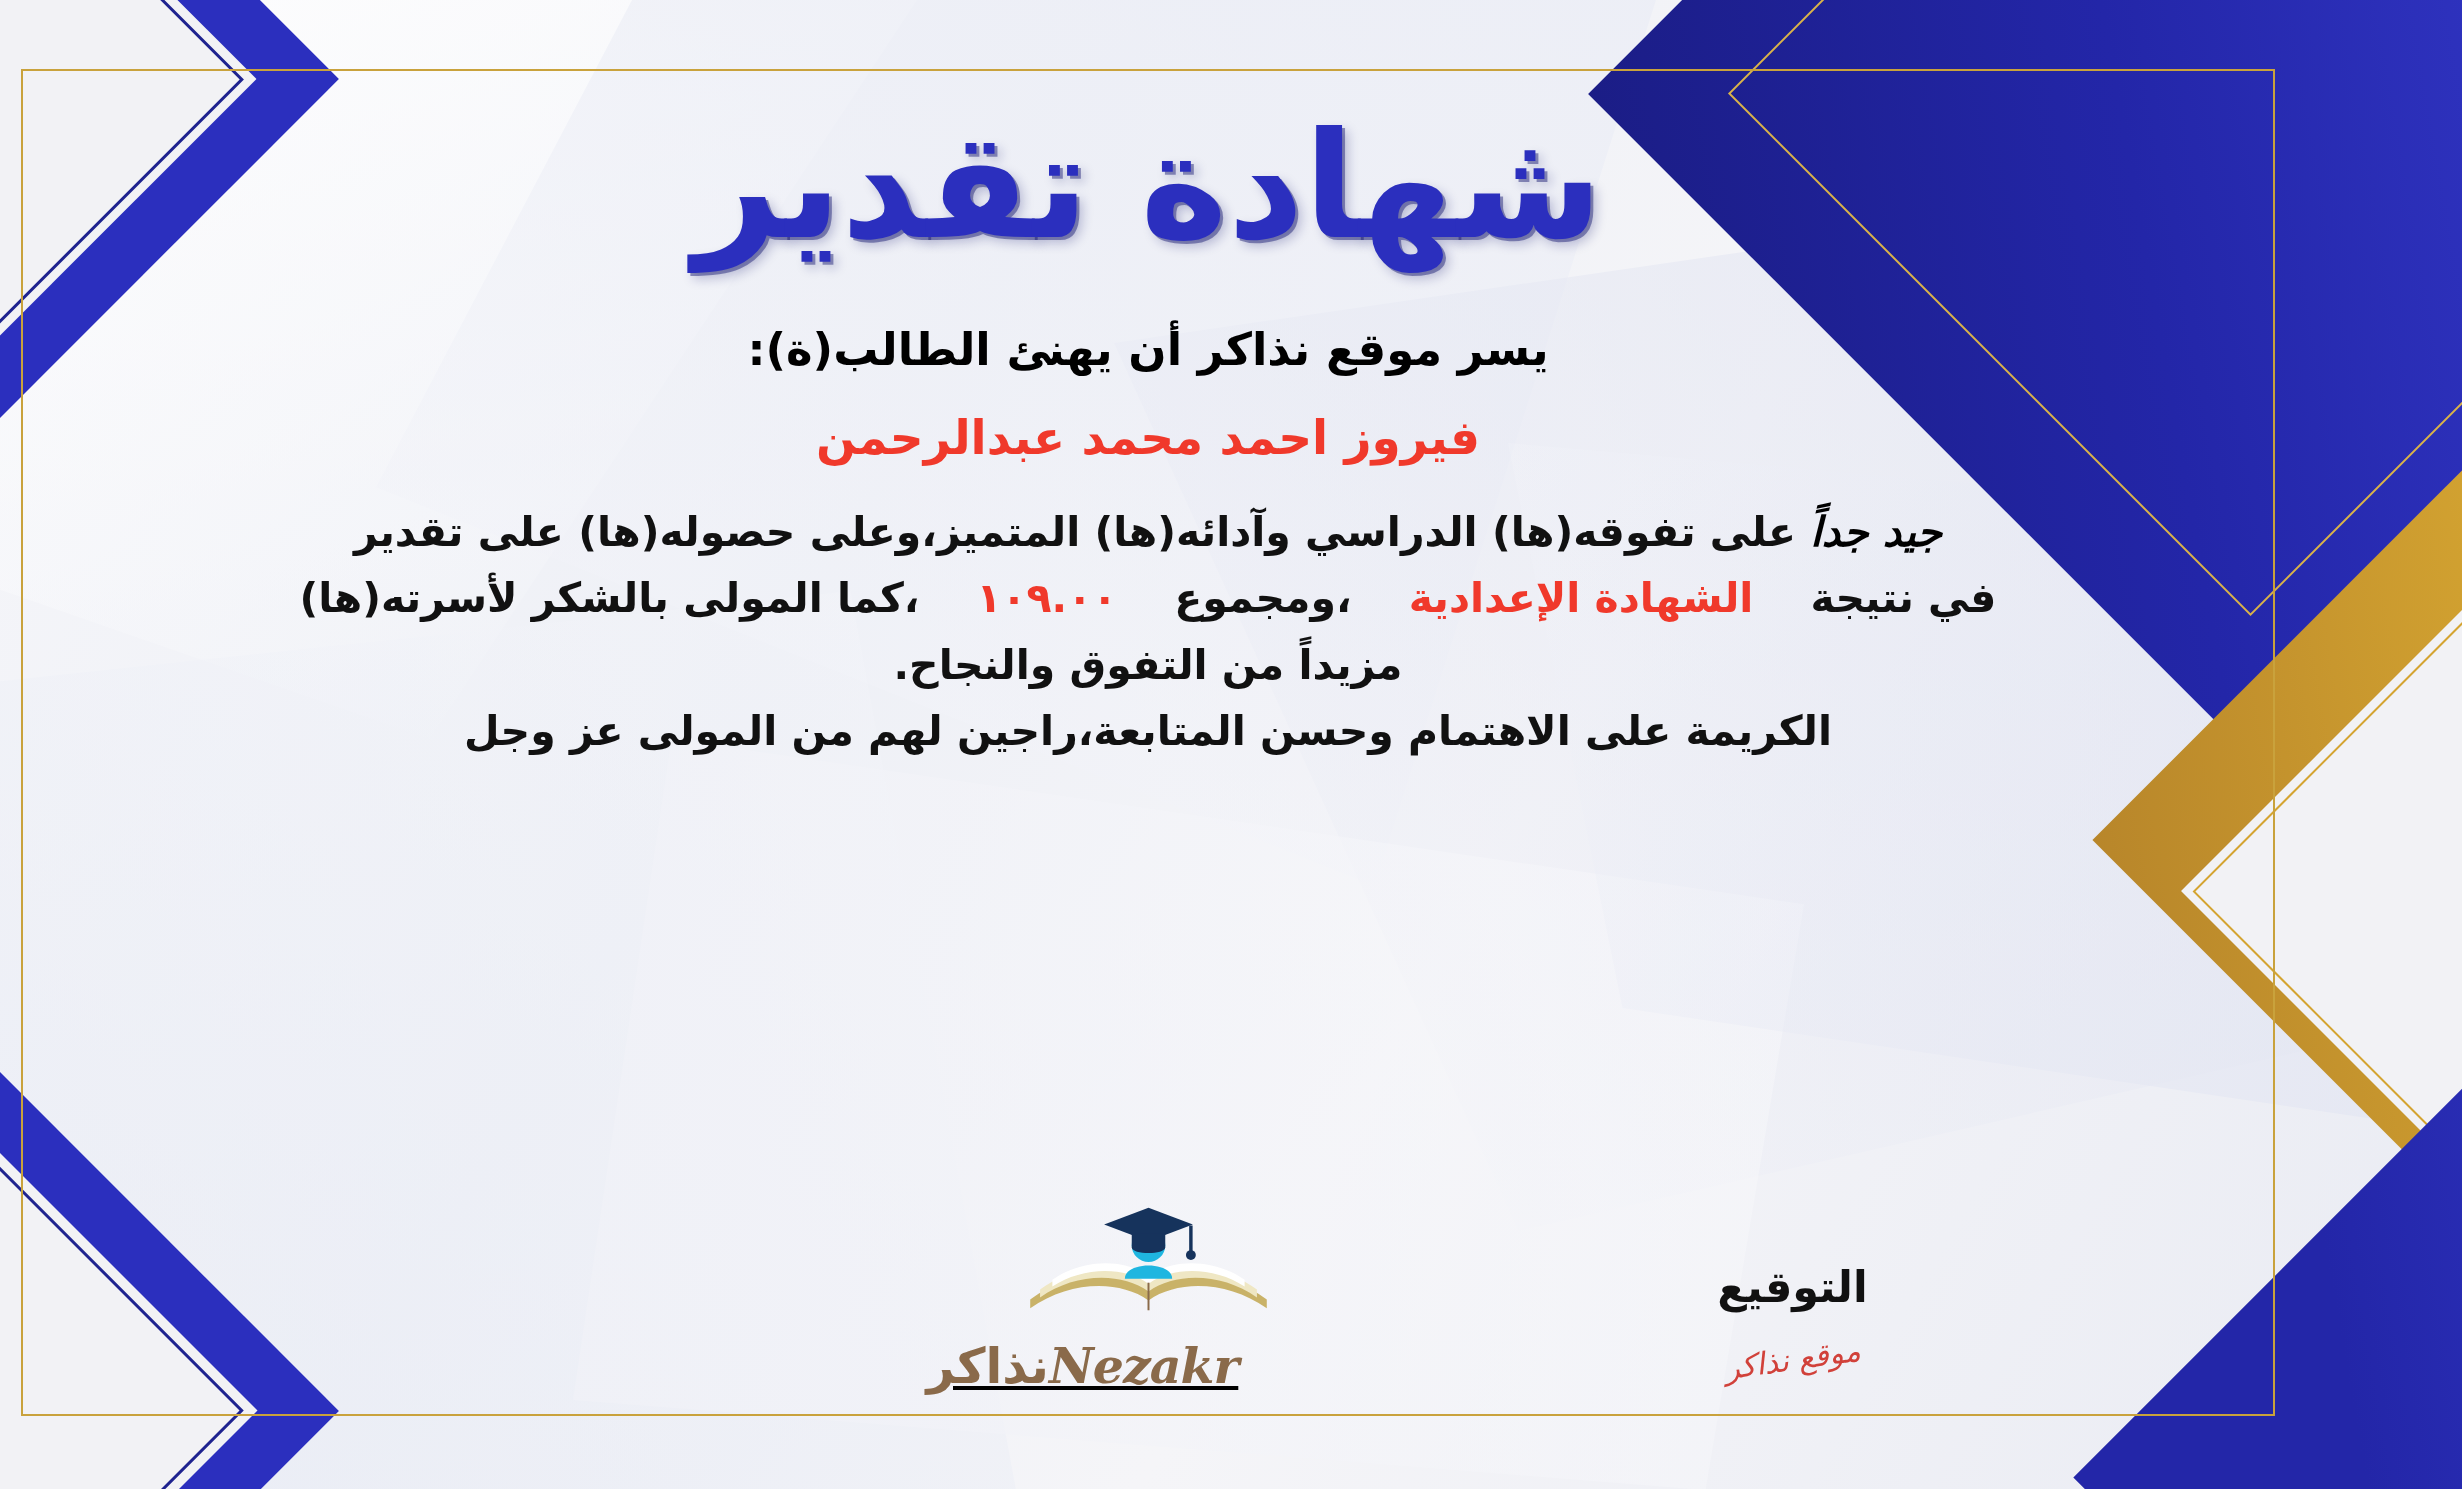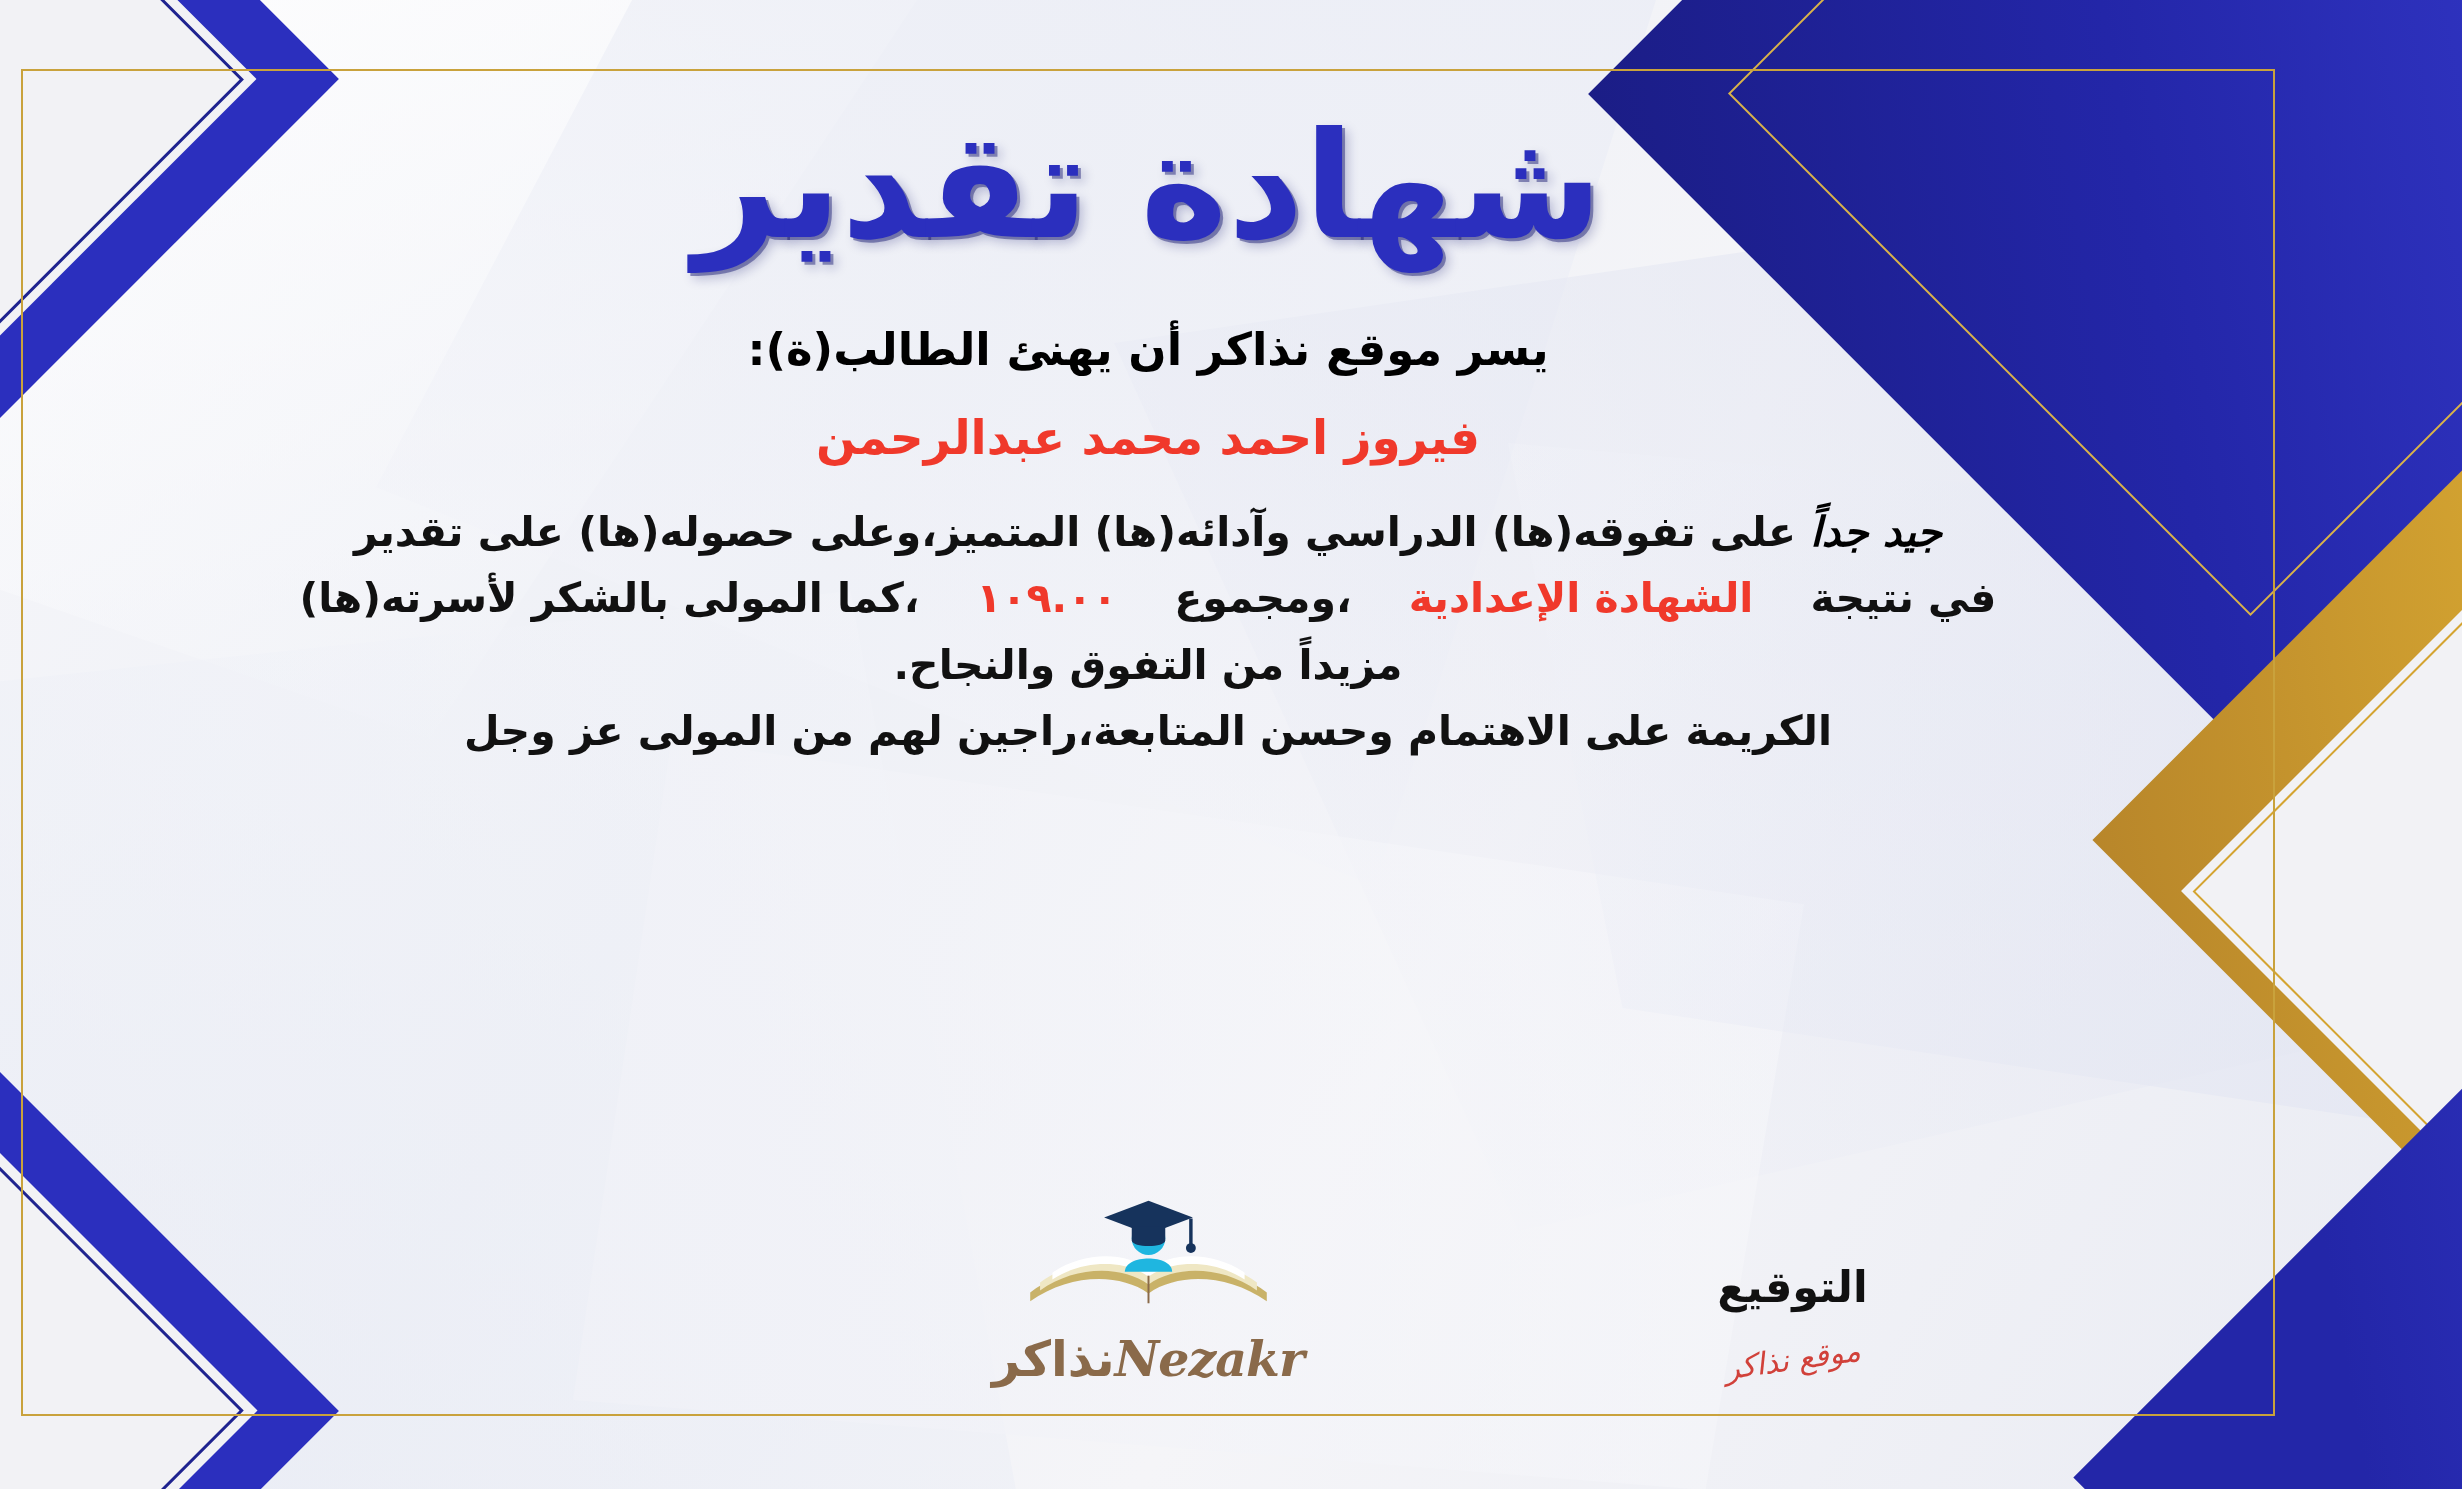--- a/index.html
+++ b/index.html
@@ -258,23 +258,24 @@
     font-size: 30.5px;
     color: #d1413a;
     transform: rotate(-8deg);
     font-style: italic;
   }
 
   .logo-block {
     position: absolute;
     left: 50%;
     transform: translateX(-50%);
-    bottom: 8px;
+    bottom: 1px;
     width: 443px;
-    text-align: center;
+    text-align: left;
+    text-decoration: underline;
   }
   .logo-mark {
     width: 276px;
     height: 148px;
     margin: 0 auto;
     position: relative;
   }
   .logo-word {
     margin-top: 3px;
     font-size: 49px;

